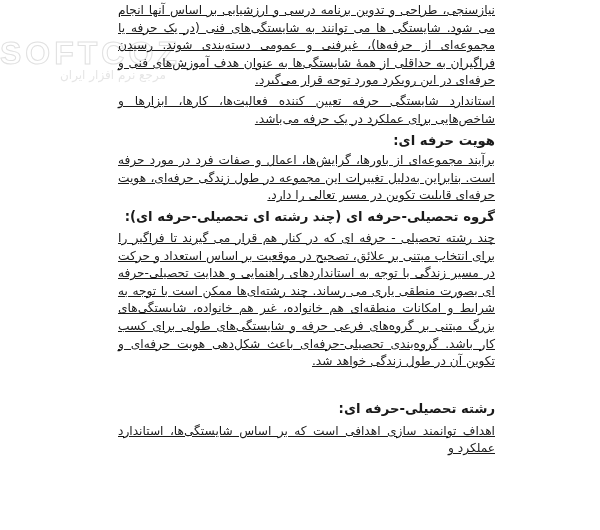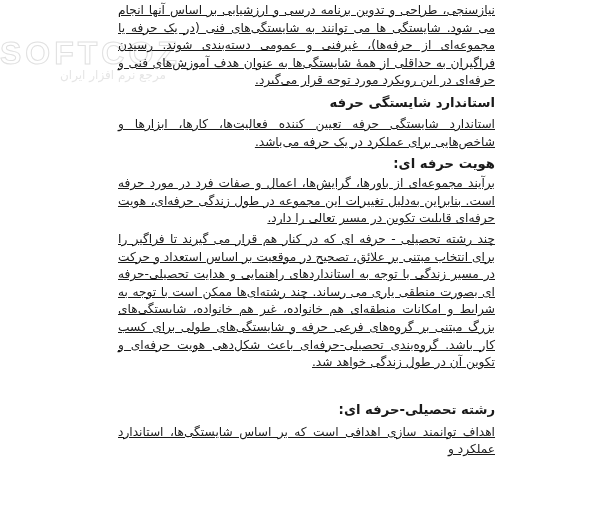--- a/index.html
+++ b/index.html
@@ -17,24 +17,24 @@
 <body>
 
 <div class="wm">
   <div class="big">SOFTCOZ</div>
   <div class="small">مرجع نرم افزار ایران</div>
 </div>
 
 <div class="page">
   <p class="p">نیازسنجی، طراحی و تدوین برنامه درسی و ارزشیابی بر اساس آنها انجام می شود. شایستگی ها می توانند به شایستگی‌های فنی (در یک حرفه یا مجموعه‌ای از حرفه‌ها)، غیرفنی و عمومی دسته‌بندی شوند. رسیدن فراگیران به حداقلی از همهٔ شایستگی‌ها به عنوان هدف آموزش‌های فنی و حرفه‌ای در این رویکرد مورد توجه قرار می‌گیرد.</p>
 
-  <h3 class="h" style="margin-top:3px;">استاندارد شایستگی حرفه</h3>
   <p class="p" style="margin-top:3px;">استاندارد شایستگی حرفه تعیین کننده فعالیت‌ها، کارها، ابزارها و شاخص‌هایی برای عملکرد در یک حرفه می‌باشد.</p>
 
   <h3 class="h" style="margin-top:3px;">هویت حرفه ای:</h3>
   <p class="p" style="margin-top:1px;">برآیند مجموعه‌ای از باورها، گرایش‌ها، اعمال و صفات فرد در مورد حرفه است. بنابراین به‌دلیل تغییرات این مجموعه در طول زندگی حرفه‌ای، هویت حرفه‌ای قابلیت تکوین در مسیر تعالی را دارد.</p>
 
+  <h3 class="h" style="margin-top:2px;">گروه تحصیلی-حرفه ای (چند رشته ای تحصیلی-حرفه ای):</h3>
   <p class="p" style="margin-top:3px;">چند رشته تحصیلی - حرفه ای که در کنار هم قرار می گیرند تا فراگیر را برای انتخاب مبتنی بر علائق، تصحیح در موقعیت بر اساس استعداد و حرکت در مسیر زندگی با توجه به استانداردهای راهنمایی و هدایت تحصیلی-حرفه ای بصورت منطقی یاری می رساند. چند رشته‌ای‌ها ممکن است با توجه به شرایط و امکانات منطقه‌ای هم خانواده، غیر هم خانواده، شایستگی‌های بزرگ مبتنی بر گروه‌های فرعی حرفه و شایستگی‌های طولی برای کسب کار باشد. گروه‌بندی تحصیلی-حرفه‌ای باعث شکل‌دهی هویت حرفه‌ای و تکوین آن در طول زندگی خواهد شد.</p>
 
   <h3 class="h" style="margin-top:28px;">رشته تحصیلی-حرفه ای:</h3>
 
   <p class="p" style="margin-top:4px;">اهداف توانمند سازی اهدافی است که بر اساس شایستگی‌ها، استاندارد عملکرد و</p>
 </div>
 
 </body></html>

